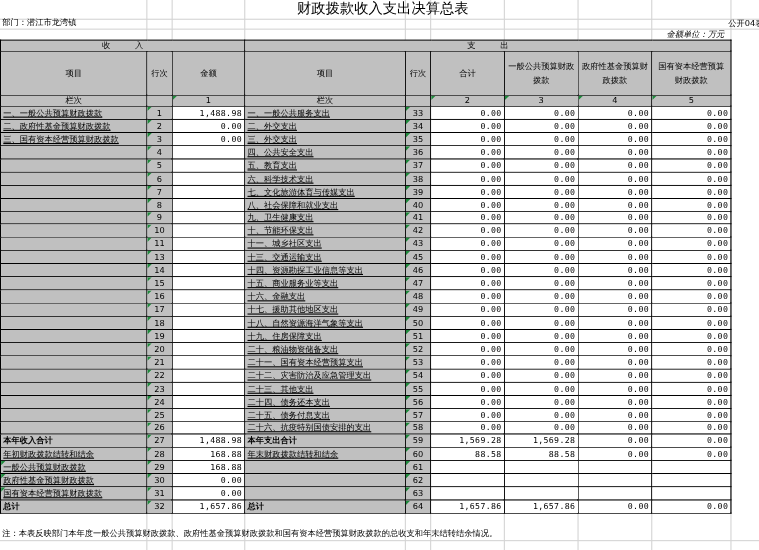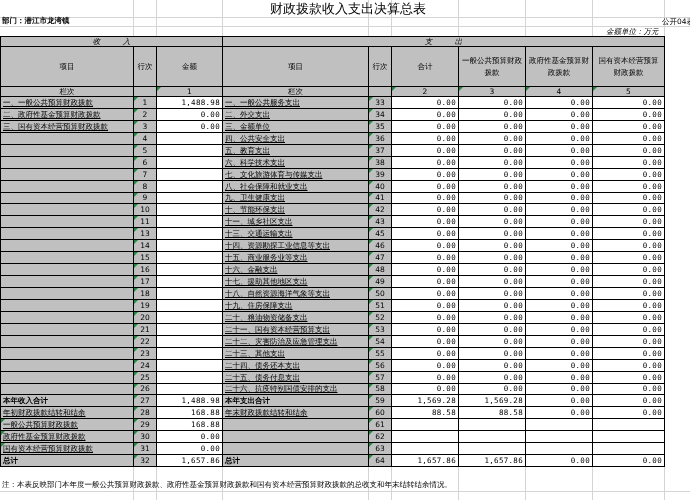--- a/index.html
+++ b/index.html
@@ -25,21 +25,21 @@
   td.r { text-align: right; font-family: "DejaVu Sans Mono", "Liberation Mono", monospace; font-size: 7.5px; letter-spacing: 0.3px; }
   td.l { text-align: left; }
   td.u span { text-decoration: underline; }
   td.b { font-weight: bold; text-align: left; }
   td.ind1 { padding-left: 10px; }
   td.ind2 { padding-left: 14px; }
   td.tri::before {
     content: ""; position: absolute; left: 0; top: 0;
     border-top: 4px solid #1e8a3c; border-right: 4px solid transparent;
   }
-  tr.hdr1 td { height: 10px; font-style: italic; }
+  tr.hdr1 td { height: 10px; }
   tr.hdr2 td { height: 40px; white-space: normal; line-height: 12px; }
   tr.hdr3 td { height: 9.5px; }
   .note {
     position: absolute; left: 2px; top: 479px; font-size: 7.5px; line-height: 12px; white-space: nowrap;
   }
 </style>
 </head>
 <body>
 
 <div>
@@ -52,21 +52,21 @@
   <div class="vline" style="left:525px"></div>
   <div class="vline" style="left:592px"></div>
   <div class="vline" style="left:664px"></div>
   <div class="hline" style="top:17px"></div>
   <div class="hline" style="top:26px"></div>
   <div class="hline" style="top:491px"></div>
 </div>
 
 <div class="title">财政拨款收入支出决算总表</div>
 <div class="small" style="left:630px; top:17px;margin-left:32px;">公开04表</div>
-<div class="small" style="left:2px; top:16px;font-weight:bold;">部门：潜江市龙湾镇</div>
+<div class="small" style="left:2px; top:16px;">部门：潜江市龙湾镇</div>
 <div class="small" style="left:606px; top:27px;font-style:italic;">金额单位：万元</div>
 
 <table class="sheet">
   <colgroup>
     <col style="width:133px">
       <col style="width:23px">
       <col style="width:66px">
     <col style="width:146px">
       <col style="width:23px">
       <col style="width:67px">
@@ -122,21 +122,21 @@
         <td class="g c tri">34</td>
         <td class="w r">0.00</td>
         <td class="w r">0.00</td>
         <td class="w r">0.00</td>
         <td class="w r">0.00</td>
       </tr>
       <tr>
         <td class="g l u"><span>三、国有资本经营预算财政拨款</span></td>
         <td class="g c tri">3</td>
         <td class="w r">0.00</td>
-        <td class="g l u"><span>三、金额单位</span></td>
+        <td class="g l u"><span>三、外交支出</span></td>
         <td class="g c tri">35</td>
         <td class="w r">0.00</td>
         <td class="w r">0.00</td>
         <td class="w r">0.00</td>
         <td class="w r">0.00</td>
       </tr>
       <tr>
         <td class="g l"><span></span></td>
         <td class="g c tri">4</td>
         <td class="w r"></td>

